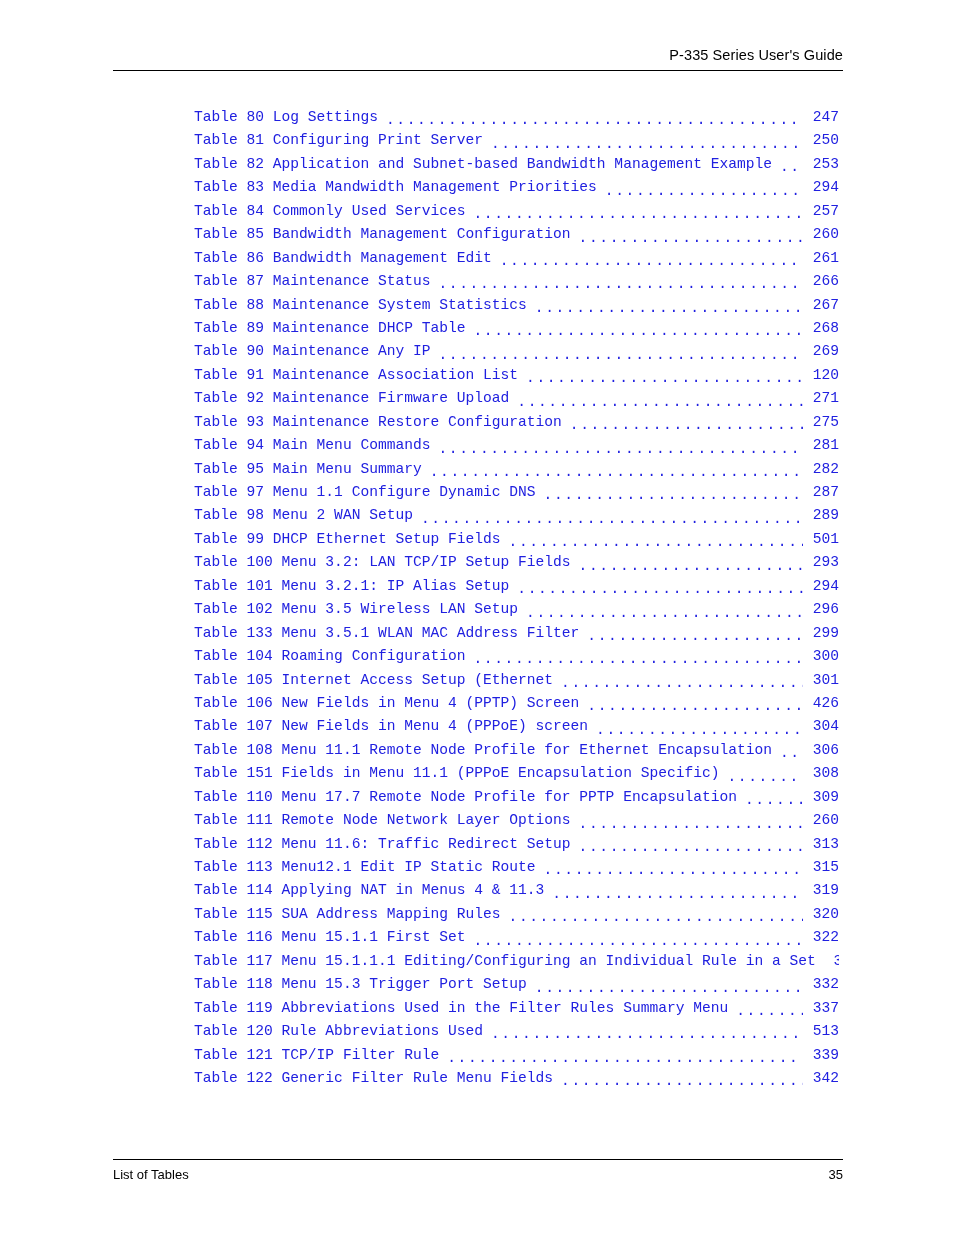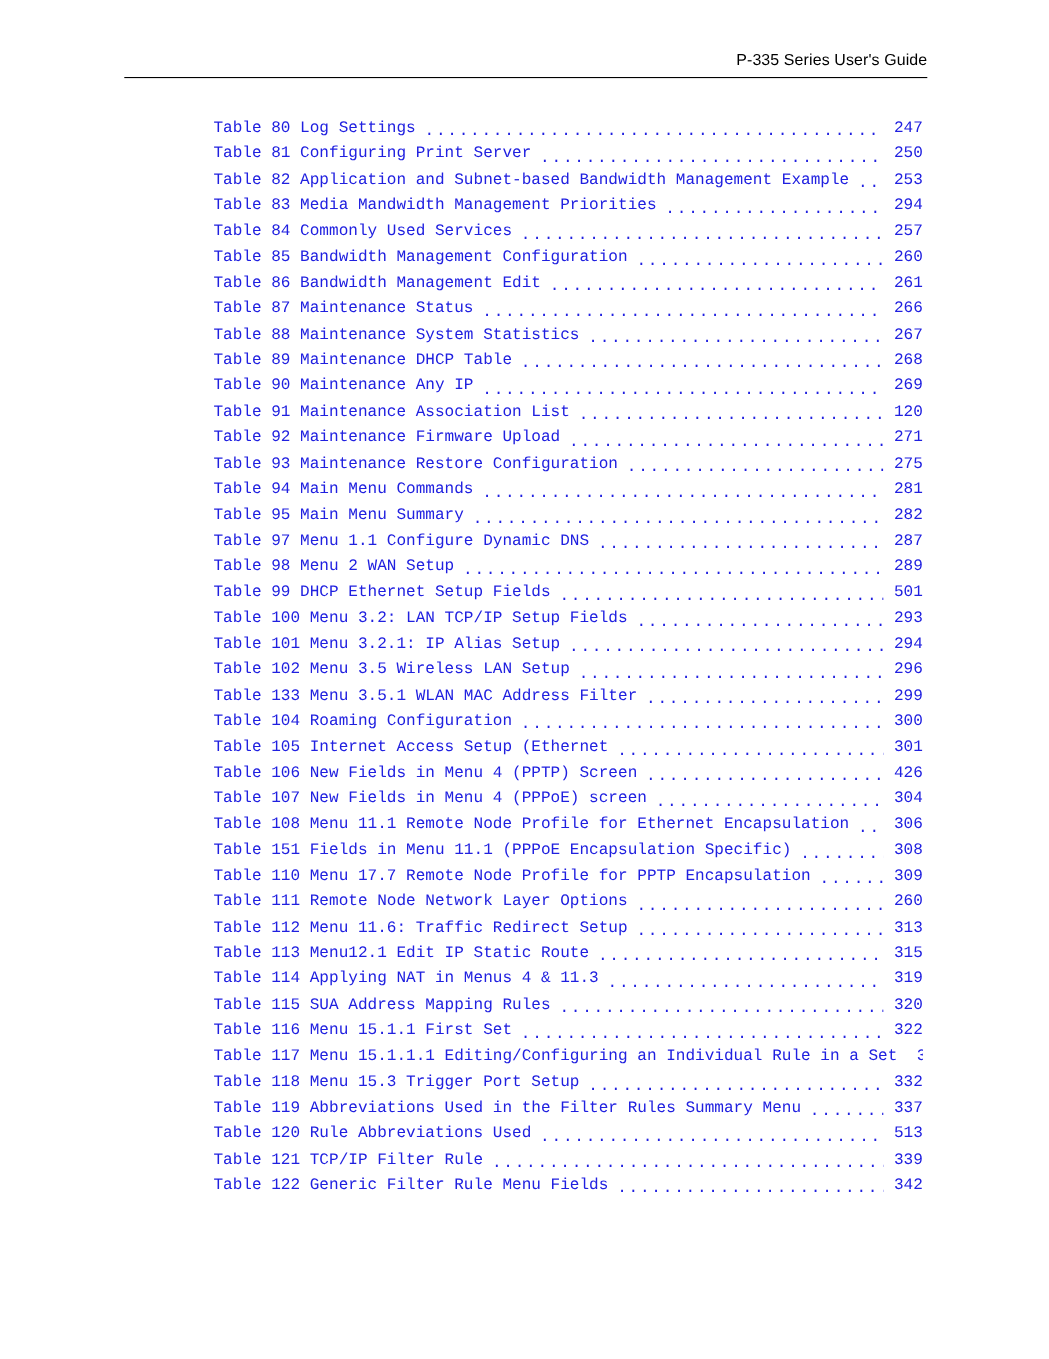--- a/index.html
+++ b/index.html
@@ -329,14 +329,21 @@
         <span class="toc-leader"></span>
         <span class="toc-page">339</span>
       </div>
       <div class="toc-entry">
         <span class="toc-label">Table 122 Generic Filter Rule Menu Fields</span>
         <span class="toc-leader"></span>
         <span class="toc-page">342</span>
       </div>
     </div>
 
+  <div class="footer">
+    <div class="footer-rule"></div>
+    <div class="footer-row">
+      <div class="footer-left">List of Tables</div>
+      <div class="footer-right">35</div>
+    </div>
+  </div>
 
 </div>
 
 </body></html>

